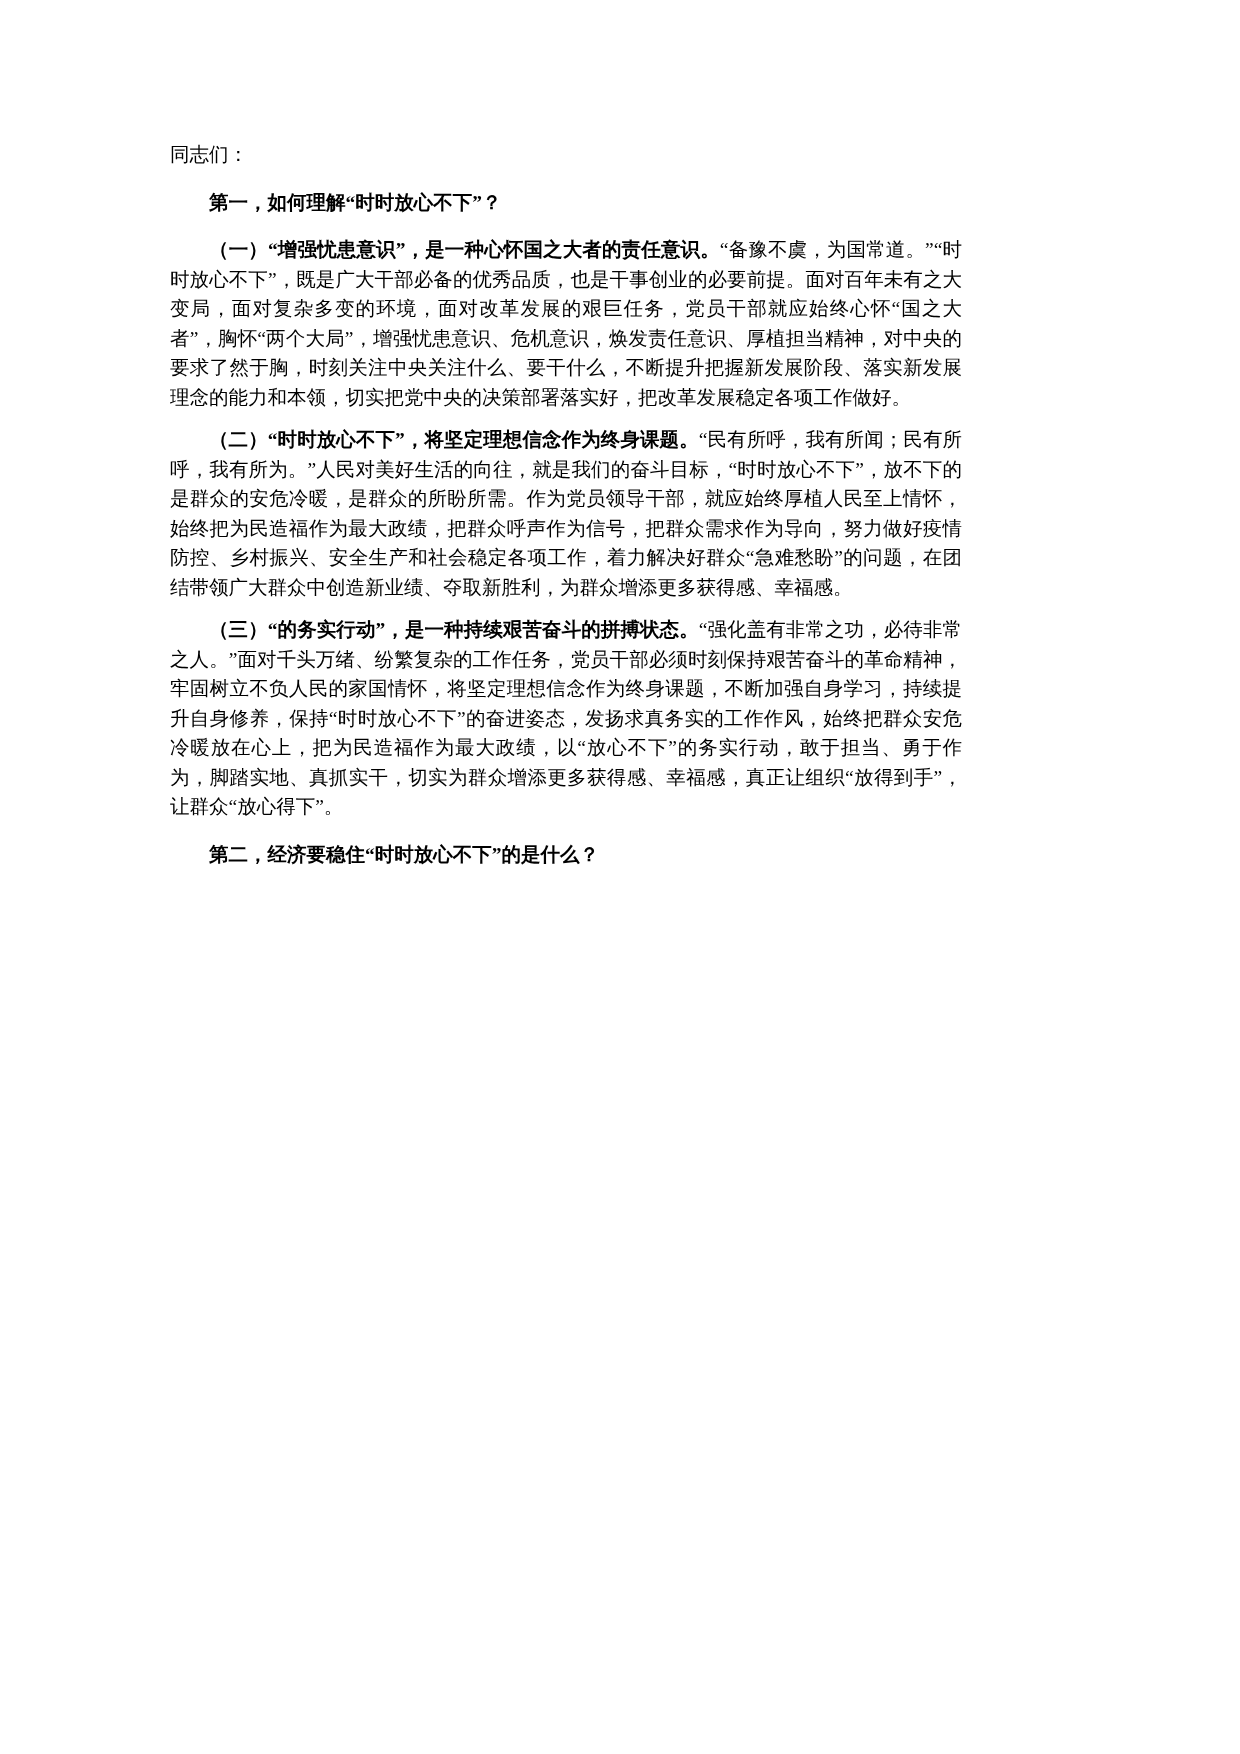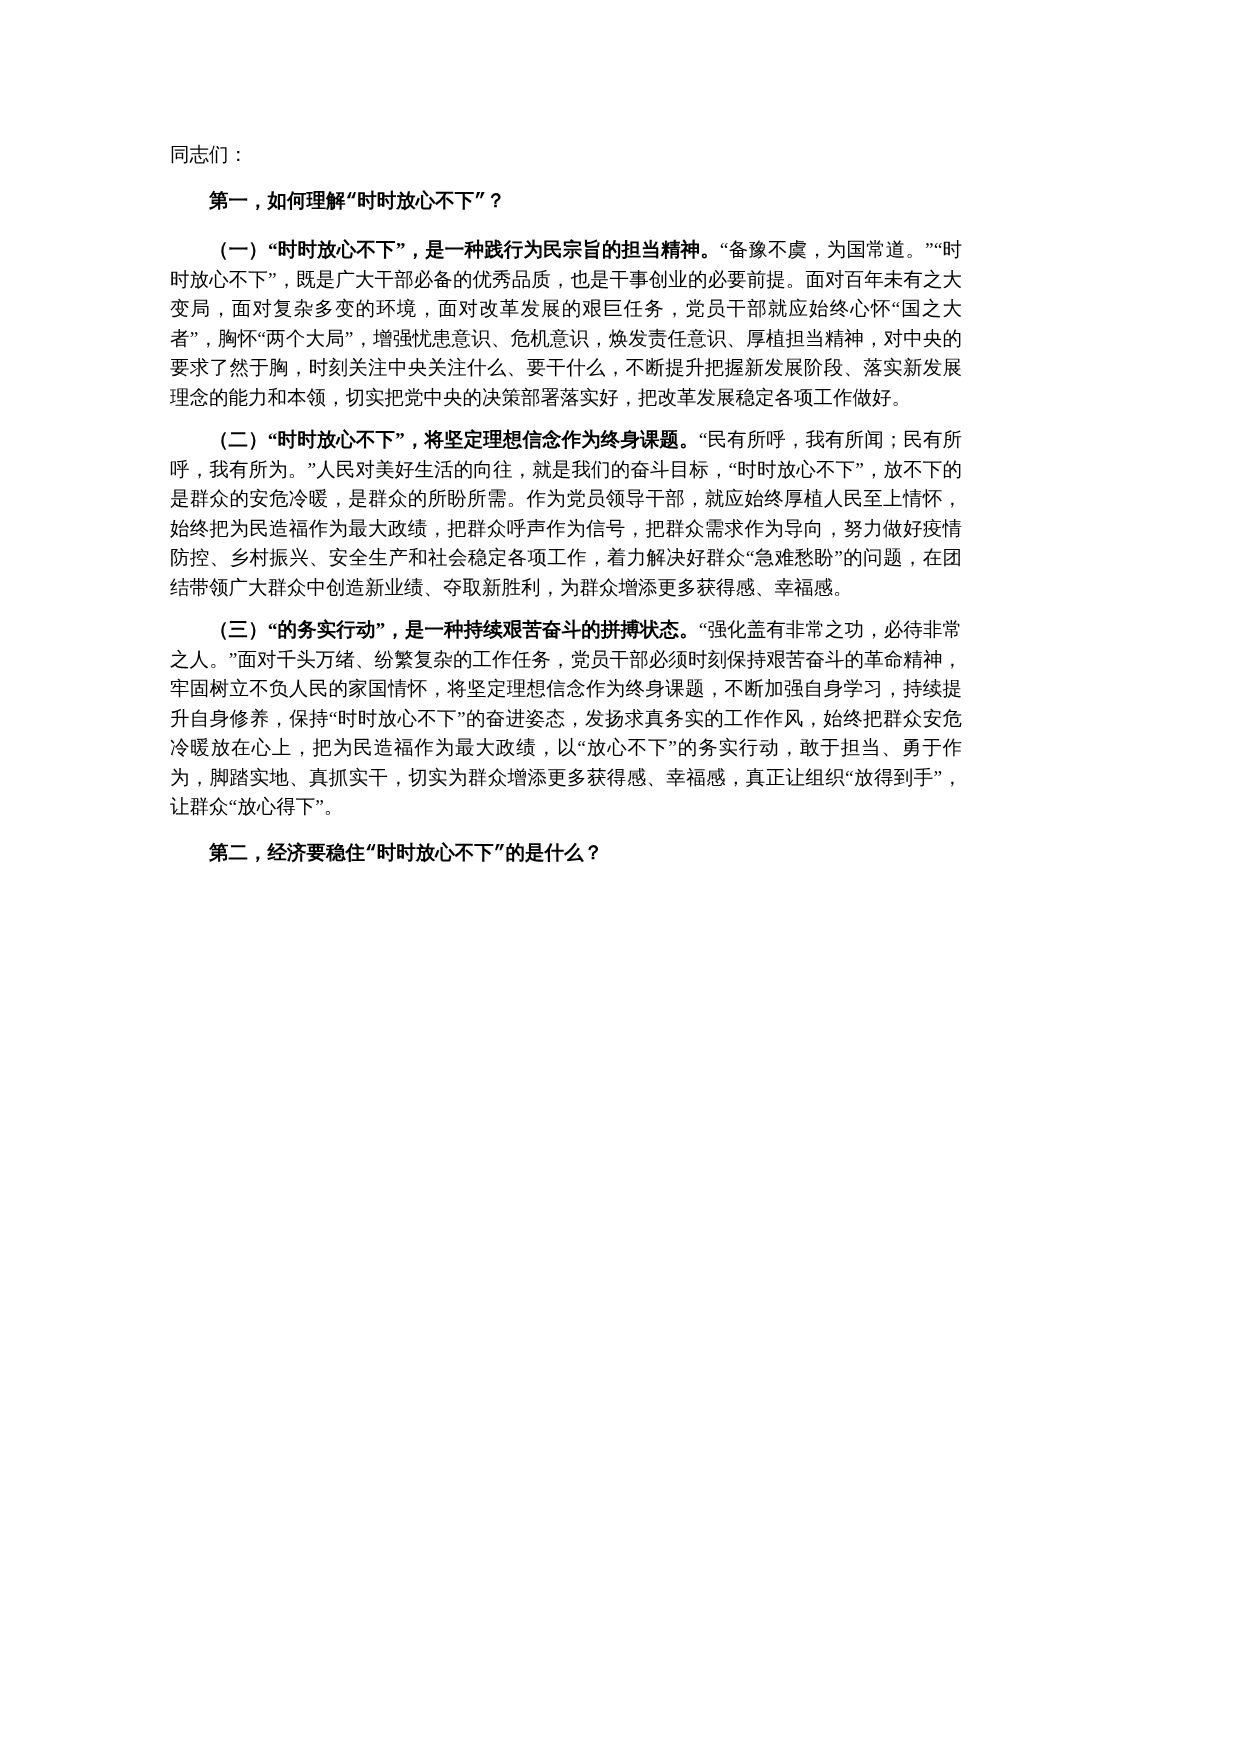--- a/index.html
+++ b/index.html
@@ -28,38 +28,37 @@
     text-indent: 0;
   }
   .para {
     margin: 0 0 13px 0;
     text-indent: 2em;
   }
   .heading {
     margin: 18px 0 18px 0;
     text-indent: 2em;
     font-weight: 700;
-    font-family: Liberation Mono, monospace;
   }
   .lead {
     font-weight: 700;
   }
 </style>
 </head>
 <body>
 
 <div class="page">
 
   <p class="salutation">同志们：</p>
 
 
   <p class="heading">第一，如何理解“时时放心不下”？</p>
 
 
-  <p class="para"><span class="lead">（一）“时时放心不下”，是一种践行为民宗旨的担当精神。</span><span>“备豫不虞，为国常道。”“时时放心不下”，既是广大干部必备的优秀品质，也是干事创业的必要前提。面对百年未有之大变局，面对复杂多变的环境，面对改革发展的艰巨任务，党员干部就应始终心怀“国之大者”，胸怀“两个大局”，增强忧患意识、危机意识，焕发责任意识、厚植担当精神，对中央的要求了然于胸，时刻关注中央关注什么、要干什么，不断提升把握新发展阶段、落实新发展理念的能力和本领，切实把党中央的决策部署落实好，把改革发展稳定各项工作做好。</span></p>
+  <p class="para"><span class="lead">（一）“增强忧患意识”，是一种心怀国之大者的责任意识。</span><span>“备豫不虞，为国常道。”“时时放心不下”，既是广大干部必备的优秀品质，也是干事创业的必要前提。面对百年未有之大变局，面对复杂多变的环境，面对改革发展的艰巨任务，党员干部就应始终心怀“国之大者”，胸怀“两个大局”，增强忧患意识、危机意识，焕发责任意识、厚植担当精神，对中央的要求了然于胸，时刻关注中央关注什么、要干什么，不断提升把握新发展阶段、落实新发展理念的能力和本领，切实把党中央的决策部署落实好，把改革发展稳定各项工作做好。</span></p>
 
   <p class="para"><span class="lead">（二）“时时放心不下”，将坚定理想信念作为终身课题。</span><span>“民有所呼，我有所闻；民有所呼，我有所为。”人民对美好生活的向往，就是我们的奋斗目标，“时时放心不下”，放不下的是群众的安危冷暖，是群众的所盼所需。作为党员领导干部，就应始终厚植人民至上情怀，始终把为民造福作为最大政绩，把群众呼声作为信号，把群众需求作为导向，努力做好疫情防控、乡村振兴、安全生产和社会稳定各项工作，着力解决好群众“急难愁盼”的问题，在团结带领广大群众中创造新业绩、夺取新胜利，为群众增添更多获得感、幸福感。</span></p>
 
   <p class="para"><span class="lead">（三）“的务实行动”，是一种持续艰苦奋斗的拼搏状态。</span><span>“强化盖有非常之功，必待非常之人。”面对千头万绪、纷繁复杂的工作任务，党员干部必须时刻保持艰苦奋斗的革命精神，牢固树立不负人民的家国情怀，将坚定理想信念作为终身课题，不断加强自身学习，持续提升自身修养，保持“时时放心不下”的奋进姿态，发扬求真务实的工作作风，始终把群众安危冷暖放在心上，把为民造福作为最大政绩，以“放心不下”的务实行动，敢于担当、勇于作为，脚踏实地、真抓实干，切实为群众增添更多获得感、幸福感，真正让组织“放得到手”，让群众“放心得下”。</span></p>
 
   <p class="heading">第二，经济要稳住“时时放心不下”的是什么？</p>
 
 </div>
 
 </body></html>

